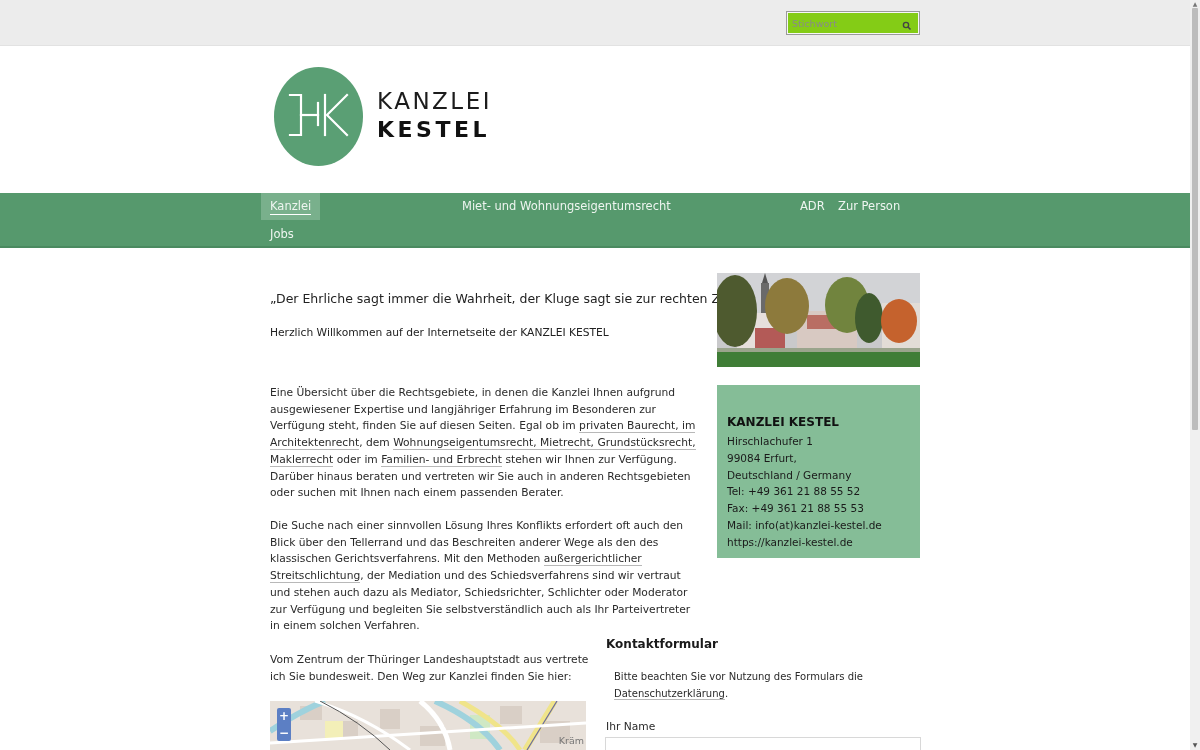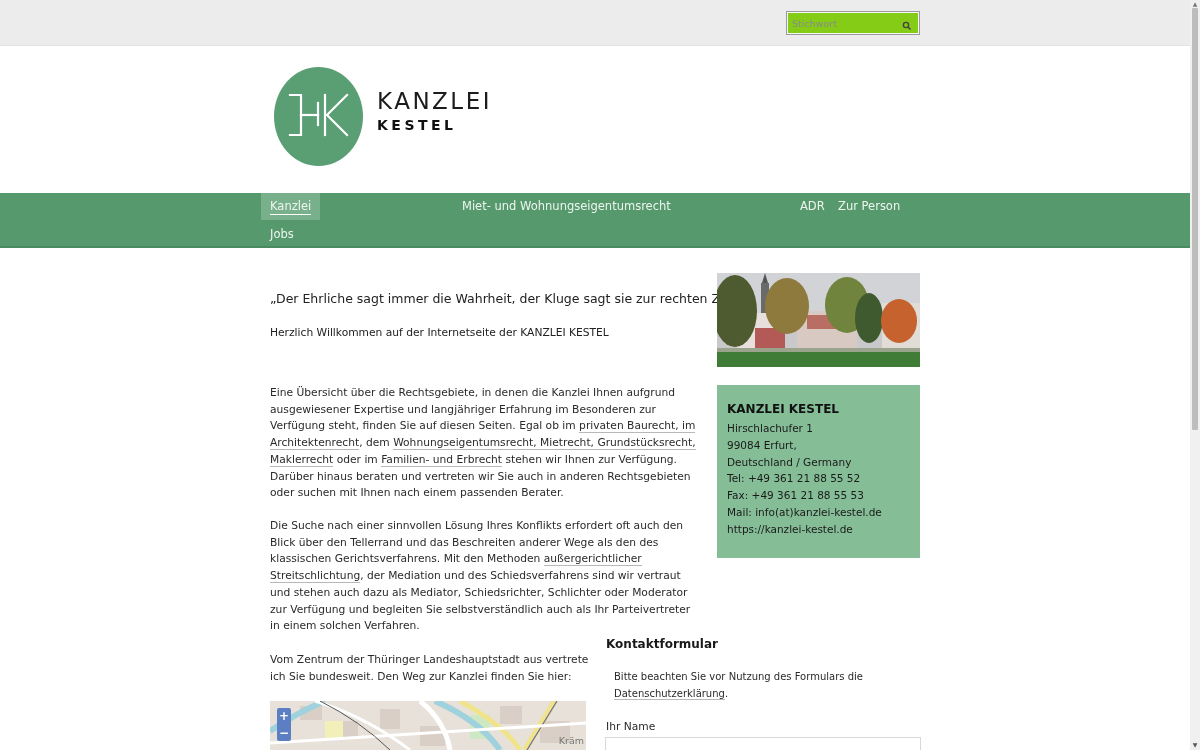--- a/index.html
+++ b/index.html
@@ -10,36 +10,36 @@
   .search { position: absolute; left: 786px; top: 11px; width: 134px; height: 24px; border: 1px solid #9a9a9a; background: #84cc16; box-shadow: inset 0 0 0 1px #f7f7f7; }
   .search input { position: absolute; left: 0; top: 0; width: 108px; height: 22px; border: 0; background: transparent; padding-left: 5px; font-family: "DejaVu Sans", sans-serif; font-size: 9.5px; color: #555; outline: none; }
   .search input::placeholder { color: #8a8a8a; }
   .search .sbtn { position: absolute; right: 6px; top: 5px; width: 12px; height: 12px; cursor: pointer; }
 
   .header { position: absolute; left: 0; top: 46px; width: 1190px; height: 147px; background: #fff; }
   .logo { position: absolute; left: 274px; top: 67px; display: block; }
   .logo-circle { position: absolute; left: 0; top: 0; width: 89px; height: 99px; border-radius: 50%; background: #5a9f74; }
   .logo-circle svg { position: absolute; left: 0; top: 0; }
   .logo-text1 { position: absolute; left: 103px; top: 21px; font-family: "DejaVu Sans", sans-serif; font-size: 23px; letter-spacing: 2.5px; color: #1c1c1c; white-space: nowrap; font-weight: normal; }
-  .logo-text2 { position: absolute; left: 103px; top: 50px; font-family: "DejaVu Sans", sans-serif; font-size: 14px; letter-spacing: 3.5px; color: #111; font-weight: bold; white-space: nowrap; }
+  .logo-text2 { position: absolute; left: 103px; top: 50px; font-family: "DejaVu Sans", sans-serif; font-size: 22px; letter-spacing: 3.5px; color: #111; font-weight: bold; white-space: nowrap; }
 
   .nav { position: absolute; left: 0; top: 193px; width: 1190px; height: 55px; background: #56996d; border-bottom: 2px solid #4a8a60; }
   .nav-item { position: absolute; height: 27px; line-height: 27px; padding: 0 9px; font-size: 11.5px; color: #eef5f0; white-space: nowrap; cursor: pointer; font-family: "DejaVu Sans", sans-serif; }
   .nav-item.active { background: #79b08c; }
   .nav-item.active span { border-bottom: 1px solid #ffffff; padding-bottom: 1px; }
   .quote { position: absolute; left: 270px; top: 291px; font-size: 12.5px; color: #222; white-space: nowrap; }
   .welcome { position: absolute; left: 270px; top: 326px; font-size: 10.7px; color: #222; white-space: nowrap; }
   .para { position: absolute; left: 270px; width: 432px; font-size: 10.7px; line-height: 16.7px; color: #2a2a2a; }
   .para a { color: #2a2a2a; text-decoration: none; border-bottom: 1px solid #b8b8b8; cursor: pointer; }
   .p1 { top: 385px; }
   .p2 { top: 518px; }
   .p3 { top: 652px; width: 330px; }
 
   .photo { position: absolute; left: 717px; top: 273px; width: 203px; height: 94px; overflow: hidden; }
-  .contact-box { position: absolute; left: 717px; top: 385px; width: 203px; height: 173px; background: #85bd97; padding: 17px 10px; font-family: "DejaVu Sans", sans-serif; }
+  .contact-box { position: absolute; left: 717px; top: 385px; width: 203px; height: 173px; background: #85bd97; padding: 30px 10px; font-family: "DejaVu Sans", sans-serif; }
   .contact-box .name { font-size: 12px; font-weight: bold; color: #111; margin-bottom: 4px; }
   .contact-box .line { font-size: 10.5px; line-height: 16.8px; color: #1a1a1a; white-space: nowrap; }
 
   .map { position: absolute; left: 270px; top: 701px; width: 316px; height: 49px; overflow: hidden; background: #e9e3dd; }
   .map .zoom-ctrl { position: absolute; left: 7px; top: 7px; width: 14px; height: 33px; background: #5c7fc4; border-radius: 2px; }
   .map .zbtn { position: absolute; left: 0; width: 14px; height: 16px; color: #fff; font-size: 12px; line-height: 16px; text-align: center; font-weight: bold; cursor: pointer; }
   .map .kram { position: absolute; right: 2px; top: 34px; font-size: 9.5px; color: #777; }
 
   .form-title { position: absolute; left: 606px; top: 637px; font-size: 12px; font-weight: bold; color: #1a1a1a; white-space: nowrap; }
   .form-note { position: absolute; left: 614px; top: 669px; width: 320px; font-size: 10px; line-height: 16.7px; color: #2a2a2a; }

